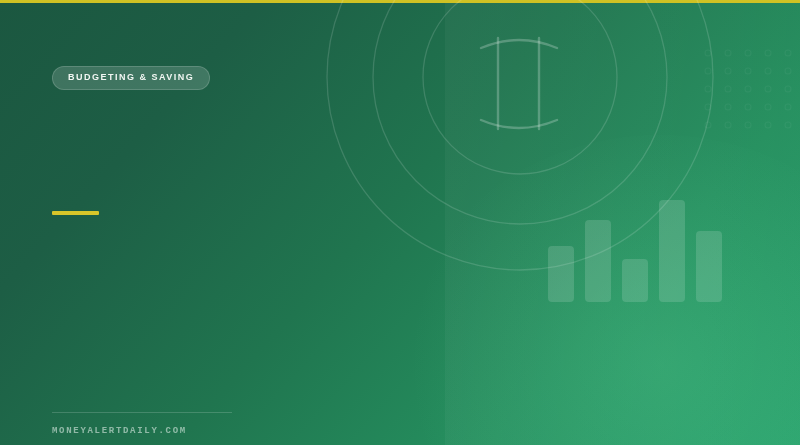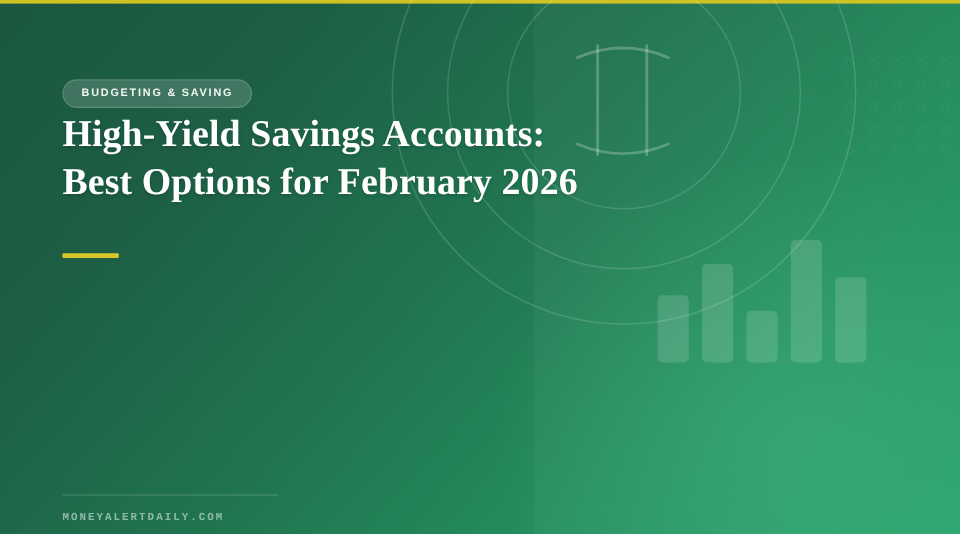--- a/index.html
+++ b/index.html
@@ -236,21 +236,20 @@
     <div class="bar" style="left:37px;  height:82px;"></div>
     <div class="bar" style="left:74px;  height:43px;"></div>
     <div class="bar" style="left:111px; height:102px;"></div>
     <div class="bar" style="left:148px; height:71px;"></div>
   </div>
 
   <div class="content">
 
     <div class="badge">BUDGETING &amp; SAVING</div>
 
-    <h1 class="headline">High-Yield Savings Accounts: Best Options for February 2026</h1>
 
     <div class="accent-bar"></div>
 
     <div class="footer-rule"></div>
 
     <div class="footer-text">MONEYALERTDAILY.COM</div>
   </div>
 
 </div>
 

